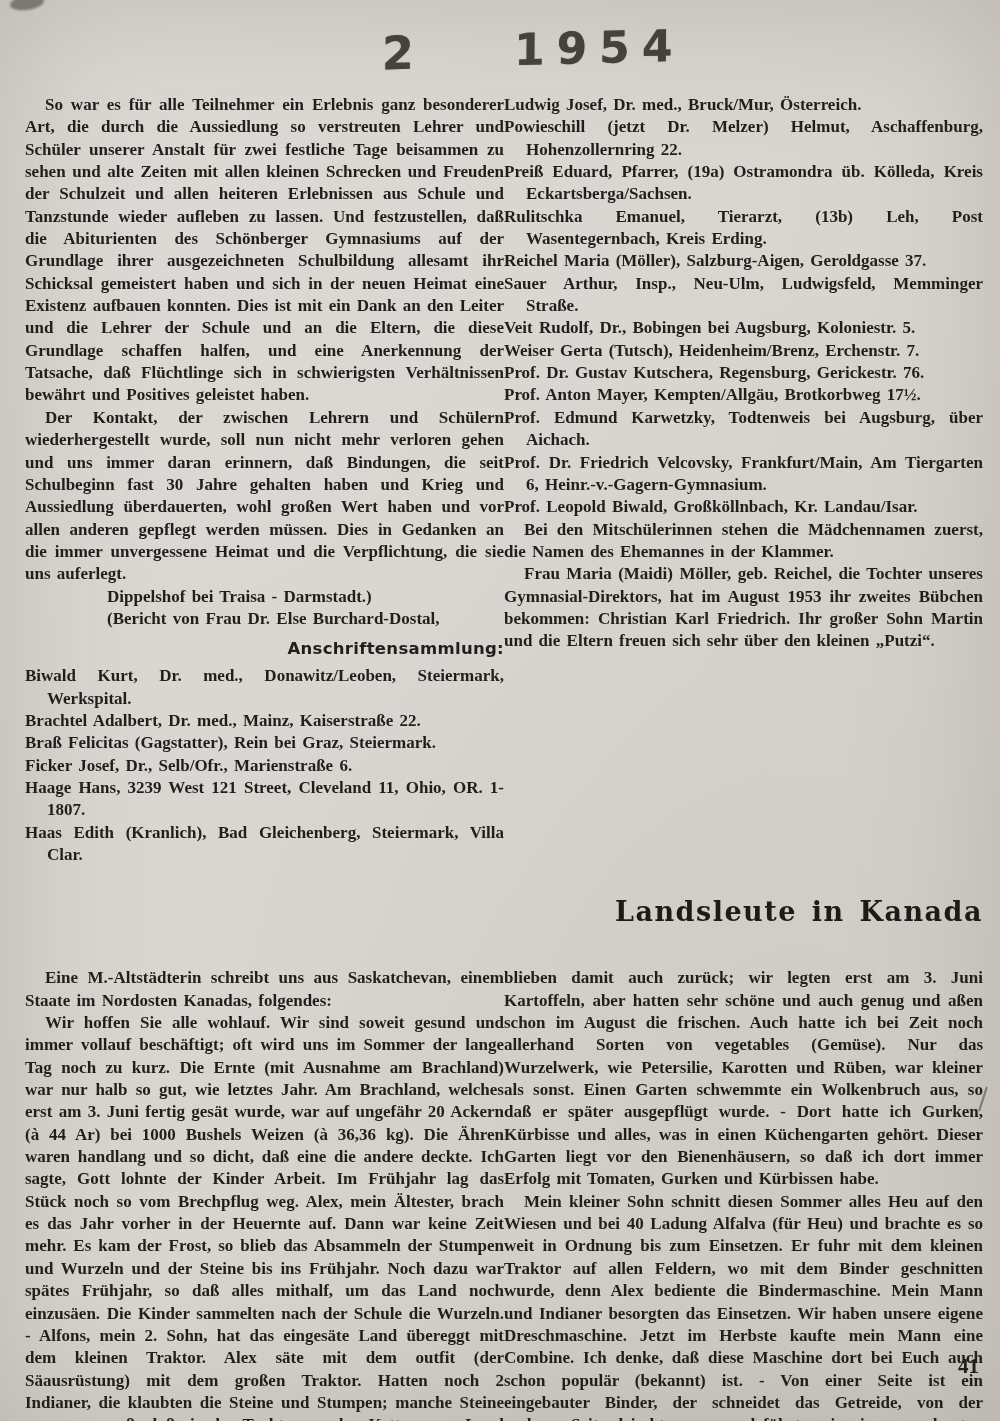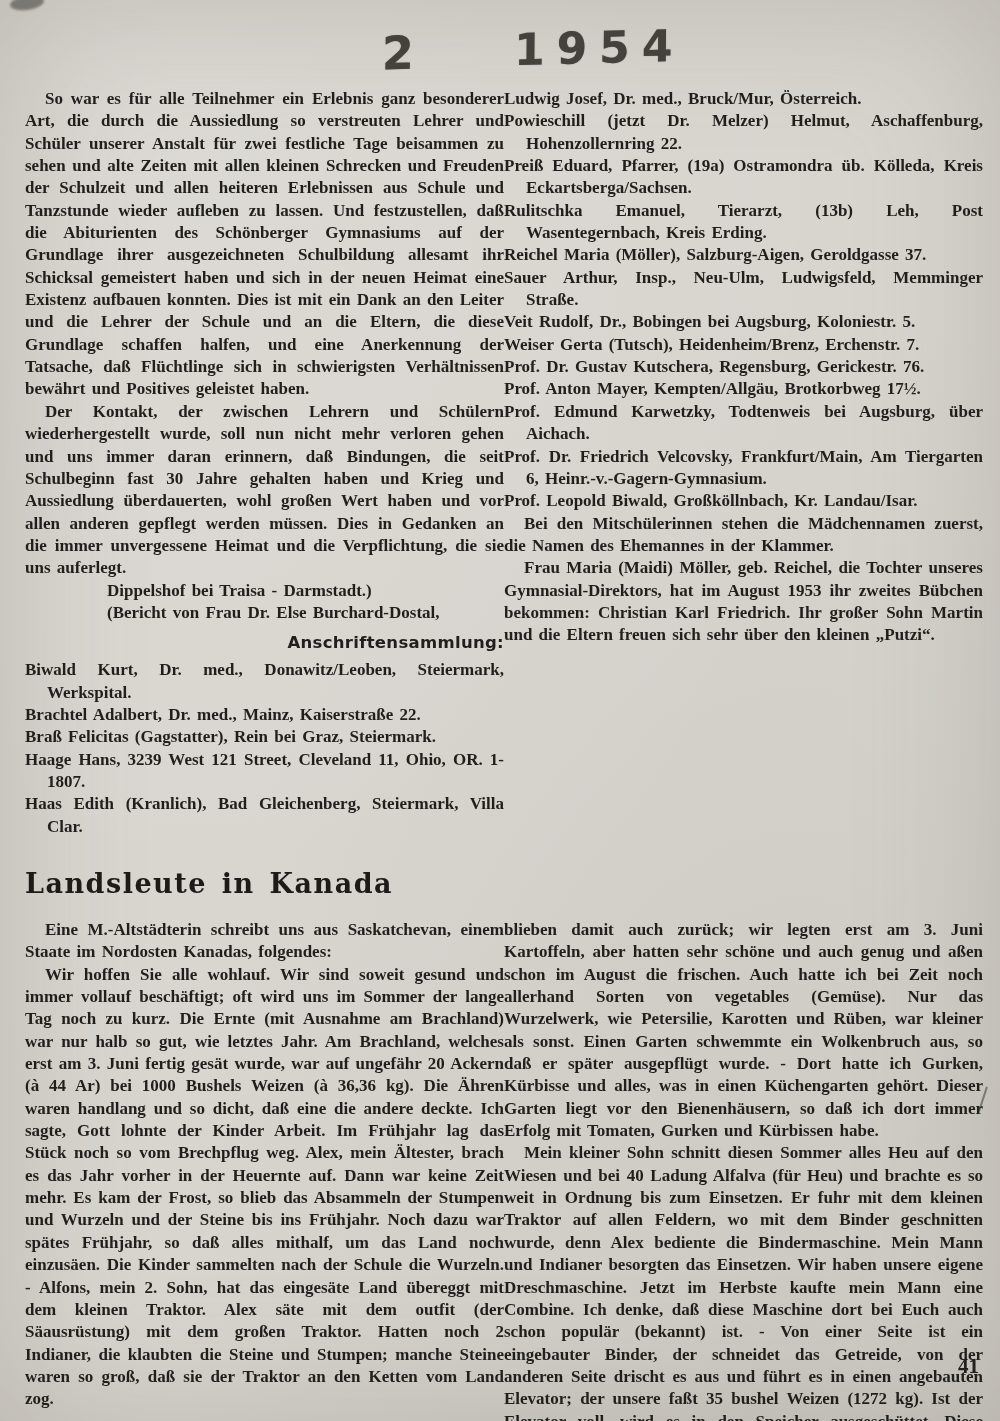--- a/index.html
+++ b/index.html
@@ -37,21 +37,21 @@
   }
   .pen-scratch{
     position:absolute;left:982px;top:1086px;width:2px;height:26px;
     background:#55524c;opacity:.65;transform:rotate(18deg);border-radius:2px;
   }
   
   .content{
     position:absolute;left:25px;top:88px;width:958px;
     color:#211f1c;
   }
-  .cols{display:flex;}
+  .cols{display:flex;margin-top:6px;}
   .col{flex:1 1 0;min-width:0;}
   .para, .addr{
     margin:0;
     font-size:17px;
     font-weight:700;
     line-height:1.315;
     text-align:justify;
     word-spacing:2px;
     hyphens:auto;
   }
@@ -70,22 +70,22 @@
   }
   .addr{
     padding-left:22px;
     text-indent:-22px;
   }
   .headline{
     font-family:"DejaVu Serif", serif;
     font-weight:700;
     font-size:27px;
     letter-spacing:1.5px;
-    text-align:left;
-    margin:30px 0 20px 0;
+    text-align:right;
+    margin:30px 0 40px 0;
     color:#1d1b18;
     word-spacing:4px;
   }
   .top-section{min-height:642px;}
   .page-number{
     position:absolute;left:958px;top:1354px;
     font-size:21px;font-weight:700;color:#211f1c;
     font-family:"Liberation Serif", serif;
   }
   .mt6{margin-top:0px;}
@@ -109,20 +109,21 @@
         <p class="para indent">Der Kontakt, der zwischen Lehrern und Schülern wiederhergestellt wurde, soll nun nicht mehr verloren gehen und uns immer daran erinnern, daß Bindungen, die seit Schulbeginn fast 30 Jahre gehalten haben und Krieg und Aussiedlung überdauerten, wohl großen Wert haben und vor allen anderen gepflegt werden müssen. Dies in Gedanken an die immer unvergessene Heimat und die Verpflichtung, die sie uns auferlegt.</p>
         <div class="byline">
           <div>Dippelshof bei Traisa - Darmstadt.)</div>
           <div>(Bericht von Frau Dr. Else Burchard-Dostal,</div>
         </div>
         <div class="addr-heading">Anschriftensammlung:</div>
         <div>
             <p class="addr">Biwald Kurt, Dr. med., Donawitz/Leoben, Steiermark, Werkspital.</p>
             <p class="addr">Brachtel Adalbert, Dr. med., Mainz, Kaiserstraße 22.</p>
             <p class="addr">Braß Felicitas (Gagstatter), Rein bei Graz, Steiermark.</p>
+            <p class="addr">Ficker Josef, Dr., Selb/Ofr., Marienstraße 6.</p>
             <p class="addr">Haage Hans, 3239 West 121 Street, Cleveland 11, Ohio, OR. 1-1807.</p>
             <p class="addr">Haas Edith (Kranlich), Bad Gleichenberg, Steiermark, Villa Clar.</p>
           </div>
       </div>
 
       <div class="col">
         <div>
             <p class="addr">Ludwig Josef, Dr. med., Bruck/Mur, Österreich.</p>
             <p class="addr">Powieschill (jetzt Dr. Melzer) Helmut, Aschaffenburg, Hohenzollernring 22.</p>
             <p class="addr">Preiß Eduard, Pfarrer, (19a) Ostramondra üb. Kölleda, Kreis Eckartsberga/Sachsen.</p>

